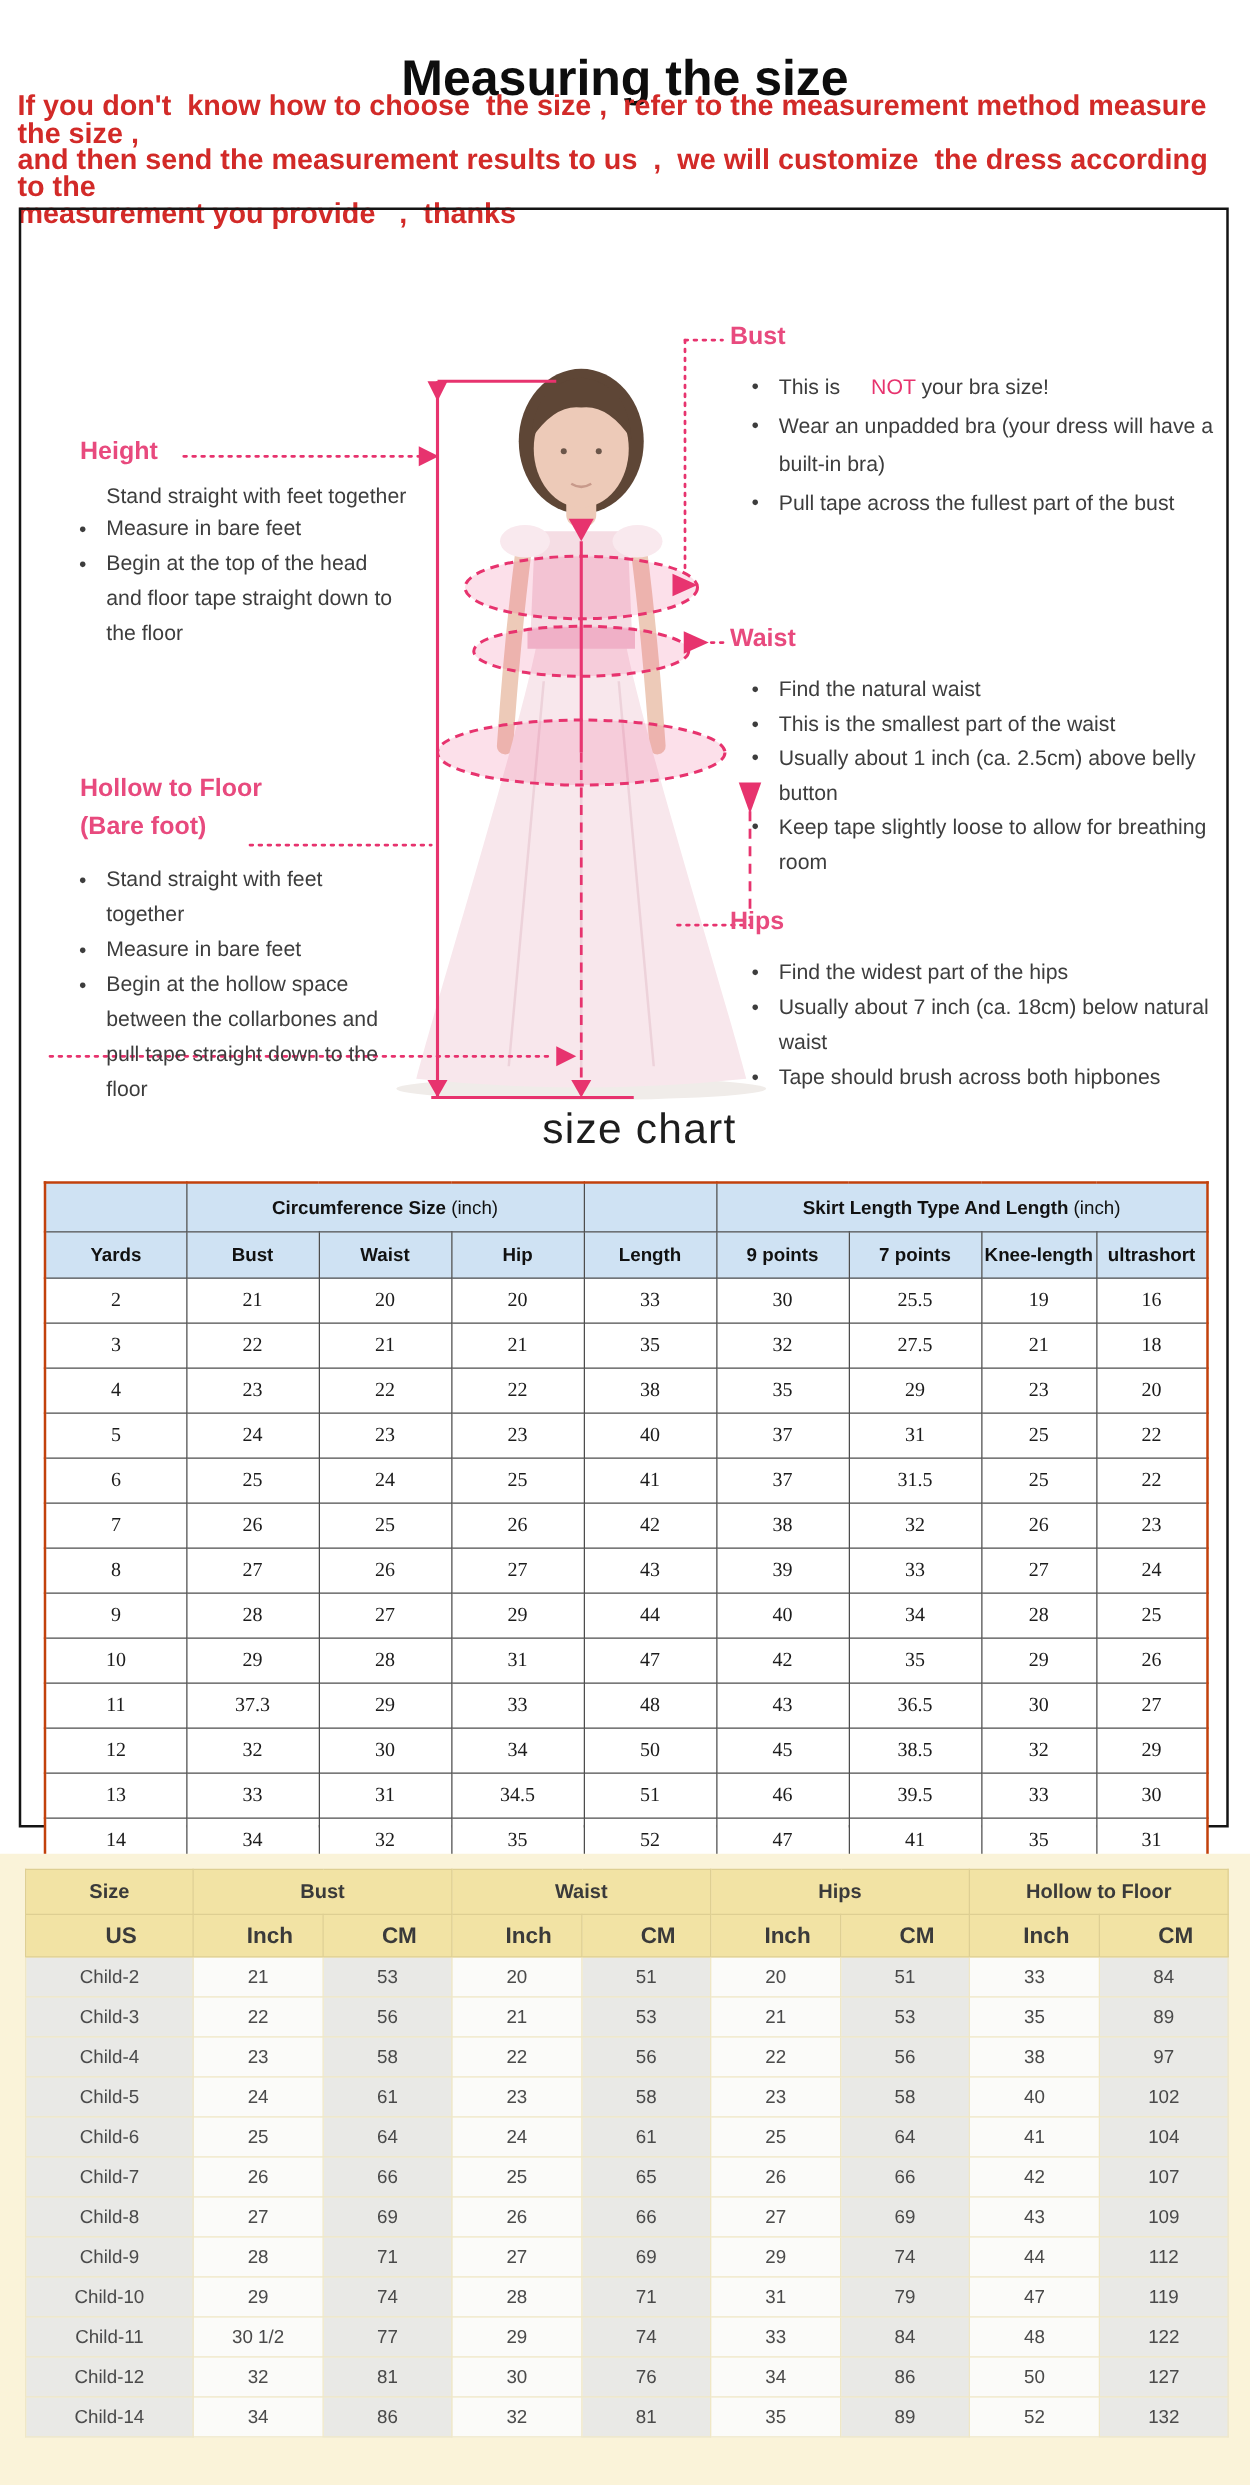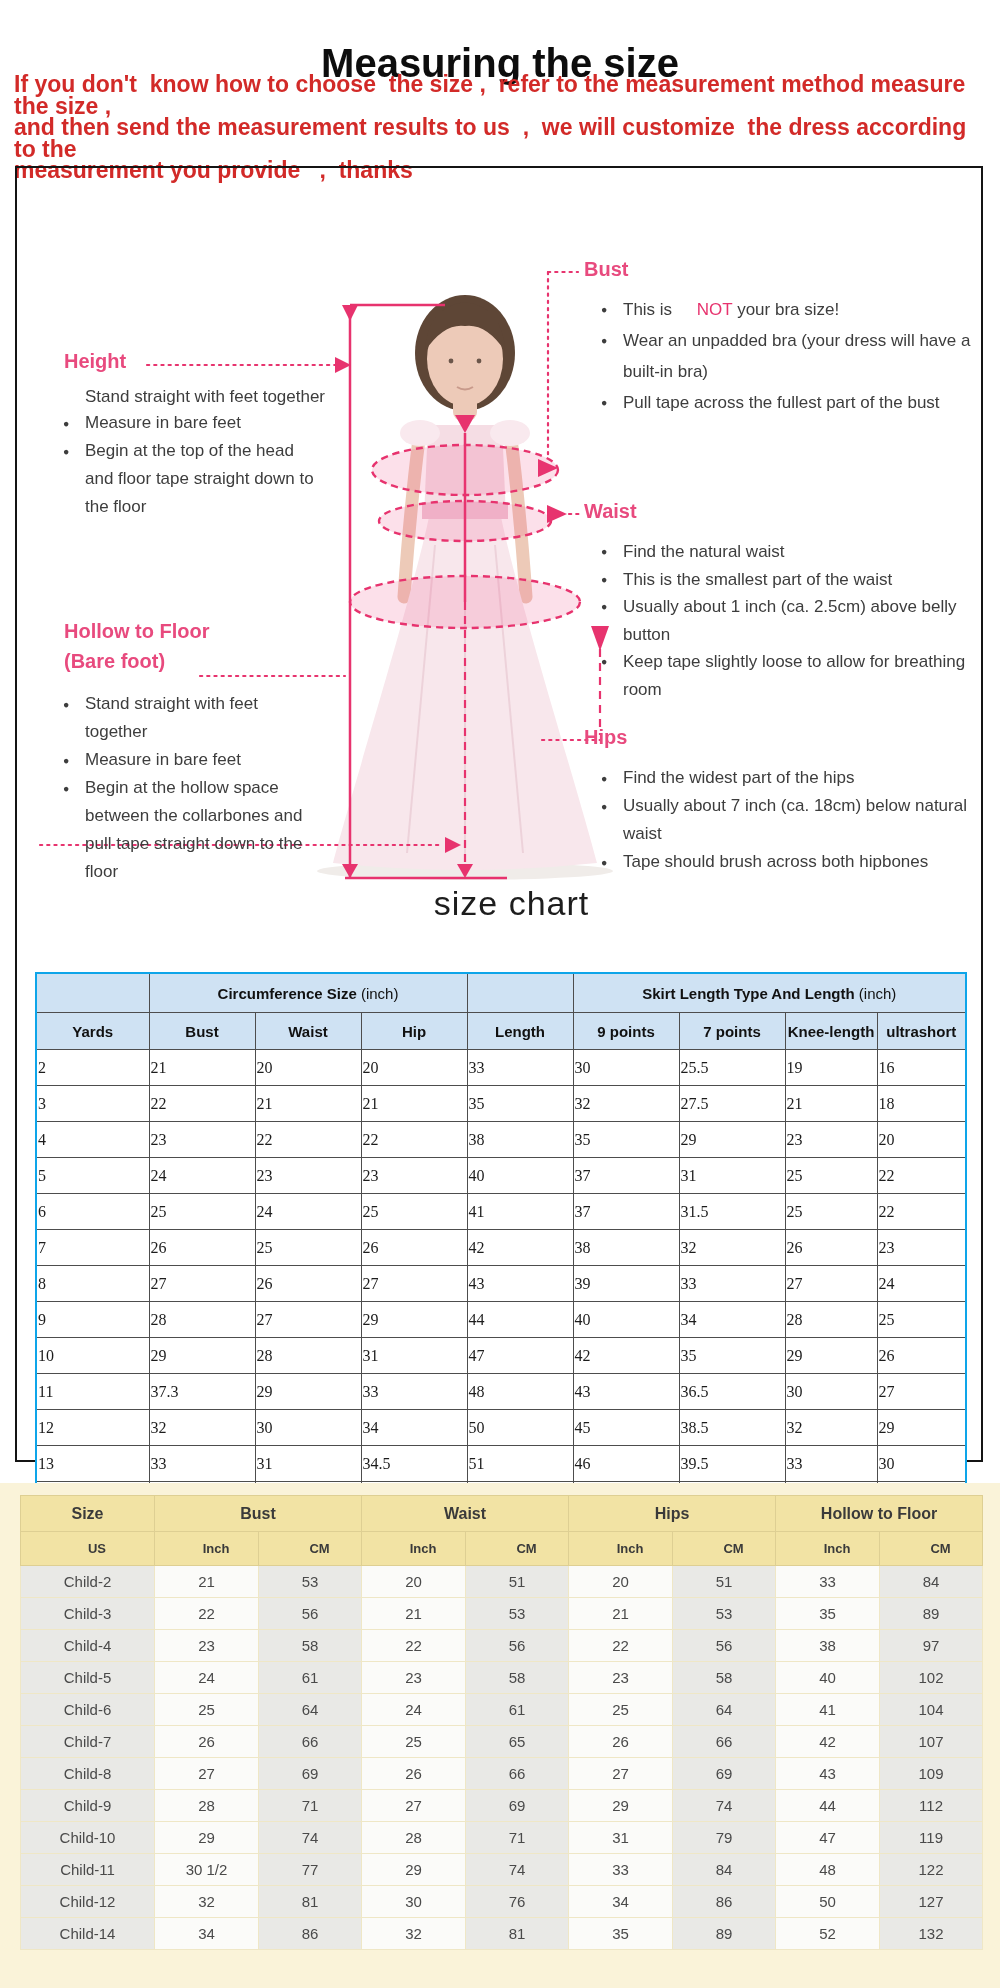--- a/index.html
+++ b/index.html
@@ -19,37 +19,37 @@
   .bullets li::before{content:"\25CF";position:absolute;left:1px;top:0;font-size:10.5px;color:#3d3d3d;}
   #height-bullets{left:62px;top:409px;width:262px;}
   #hollow-bullets{left:62px;top:690px;width:260px;}
   #bust-bullets{left:600px;top:294px;width:386px;line-height:31px;}
   #waist-bullets{left:600px;top:538px;width:386px;line-height:27.5px;}
   #hips-bullets{left:600px;top:764px;width:398px;line-height:28px;}
   .not{color:var(--accent-pink,#e7336e);font-weight:400;margin-left:20px;}
   .caption{position:absolute;left:15px;top:884px;width:993px;text-align:center;
            font-size:34px;color:#1d1d1d;letter-spacing:1px;}
 
-  table.t1{position:absolute;left:35px;top:972px;width:930px;border-collapse:collapse;
-           table-layout:fixed;border:2px solid #0ea5e9;}
+  table.t1{position:absolute;left:35px;top:945px;width:930px;border-collapse:collapse;
+           table-layout:fixed;text-align:center;border:2px solid #c2410c;}
   .t1 th{background:var(--table1-header-bg,#cfe2f3);border:1px solid #4d4d4d;
          font-size:15px;font-weight:600;color:#111;height:34px;}
   .t1 thead tr:first-child th{height:36px;}
   .t1 th b{font-weight:700;}
   .t1 th span{font-weight:400;}
   .t1 td{border:1px solid #4d4d4d;height:33px;font-family:"Liberation Serif",serif;
          font-size:16px;color:#1c1c1c;background:#fff;}
 
   .t2wrap{position:absolute;left:0;top:1483px;width:1000px;height:505px;
           background:var(--table2-bg,#faf3d9);}
   table.t2{position:absolute;left:20px;top:12px;width:962px;border-collapse:collapse;
            table-layout:fixed;text-align:center;}
   .t2 th{background:var(--table2-header-bg,#f2e3a4);border:1px solid #decf93;
          font-size:16px;font-weight:700;color:#3a3a3a;height:33px;}
-  .t2 thead tr:nth-child(2) th{font-size:13px;height:31px;padding-left:20px;}
+  .t2 thead tr:nth-child(2) th{font-size:18px;height:31px;padding-left:20px;}
   .t2 tbody td{height:29px;font-size:15px;color:#4a4a4a;border:1px solid #efe7c6;}
   .t2 tbody td:nth-child(odd){background:#e9e9e6;}
   .t2 tbody td:nth-child(even){background:#fbfbf9;}
 
   
   .hair{fill:#5e4636;} .skin{fill:#edcab8;}
   .arm{stroke:#edcab8;stroke-width:13;fill:none;stroke-linecap:round;}
   .skirt{fill:#f8e7ec;} .bodice{fill:#f5dde4;} .sleeve{fill:#f9e9ee;}
   .sash{fill:#f1c6d6;} .folds{stroke:#edd2da;stroke-width:2;fill:none;}
   .shadow{fill:#f0ece9;} .facefeat{fill:#6b564a;}

